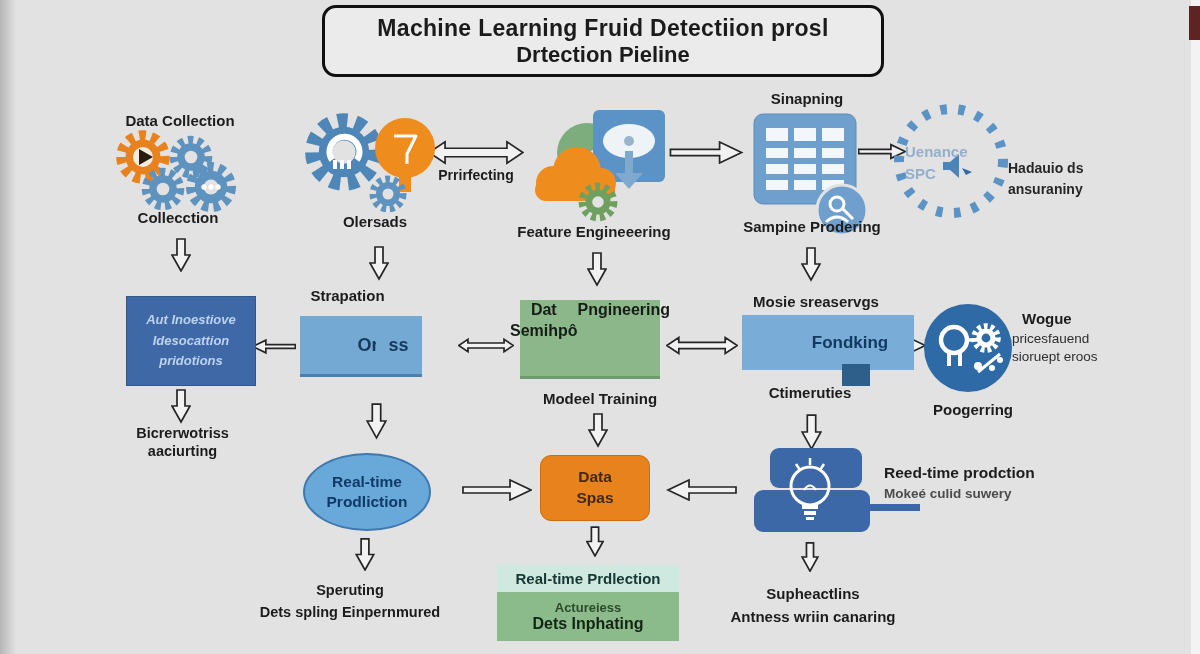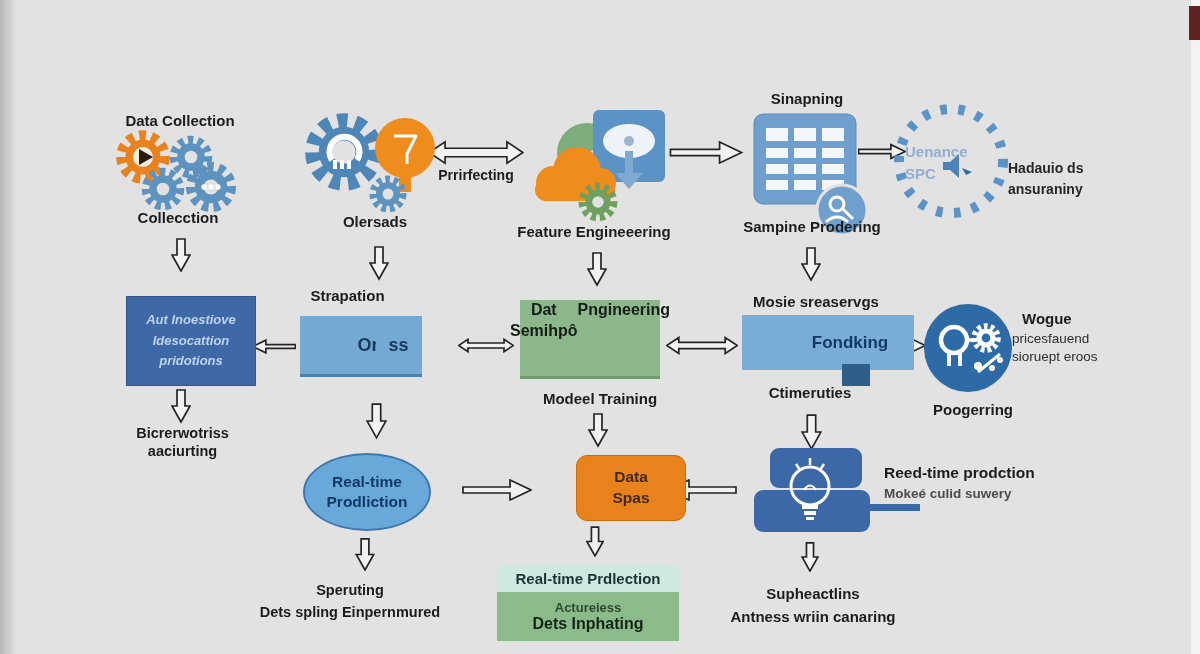--- a/index.html
+++ b/index.html
@@ -38,21 +38,21 @@
     display:flex;justify-content:center;line-height:1.3;
   }
   .ellipse{
     position:absolute;left:303px;top:453px;width:124px;height:74px;border-radius:50%;
     background:#69a9d9;border:2px solid #3f78ae;color:#0f3a68;font-weight:700;font-size:15.5px;
     display:flex;flex-direction:column;align-items:center;justify-content:center;line-height:1.3;
   }
   .orangebox{
     position:absolute;left:540px;top:455px;width:108px;height:64px;border-radius:11px;
     background:#e8821c;border:1px solid #c96d10;color:#43290a;font-weight:700;font-size:15.5px;
-    display:flex;flex-direction:column;align-items:center;justify-content:center;line-height:1.35;margin-left:36px;
+    display:flex;flex-direction:column;align-items:center;justify-content:center;line-height:1.35;
   }
   .resultbox{position:absolute;left:497px;top:565px;width:182px;height:76px;}
   .resultbox .hd{
     height:27px;background:#cfe8e0;color:#173733;font-weight:700;font-size:15px;
     display:flex;align-items:center;justify-content:center;
   }
   .resultbox .bd{
     height:49px;background:#8bba8b;display:flex;flex-direction:column;align-items:center;justify-content:center;
   }
   .resultbox .l1{font-size:13px;font-weight:600;color:#2c4b2c;}
@@ -110,20 +110,24 @@
     <use href="#a-rt" class="arr" x="666" y="141" width="80" height="23"></use>
     <use href="#a-rt" class="arr" x="858" y="142" width="48" height="19"></use>
     <use href="#a-lt" class="arr" x="252" y="337" width="44" height="19"></use>
     <use href="#a-db" class="arr" x="458" y="336" width="56" height="19"></use>
     <use href="#a-db" class="arr" x="666" y="336" width="72" height="19"></use>
     <use href="#a-rt" class="arr" x="874" y="336" width="52" height="19"></use>
     <use href="#a-rt" class="arr" x="462" y="479" width="70" height="22"></use>
     <use href="#a-lt" class="arr" x="662" y="479" width="80" height="22"></use>
   </svg>
 
+  <div id="title-box">
+    <span class="t1">Machine Learning Fruid Detectiion prosl</span>
+    <span class="t2">Drtection Pieline</span>
+  </div>
 
   <svg class="abs" style="left:112px;top:126px" width="130" height="95" viewBox="0 0 130 95">
     <use href="#gear" x="2" y="2" width="58" height="58" style="color:#e8821e"></use>
     <circle cx="31" cy="31" r="10" fill="#f5ece0"></circle>
     <polygon points="27,23 27,39 41,31" fill="#2a1d10"></polygon>
     <use href="#gear" x="56" y="8" width="46" height="46" style="color:#5e92bf"></use>
     <use href="#gear" x="28" y="40" width="46" height="46" style="color:#5e92bf"></use>
     <use href="#gear" x="72" y="34" width="54" height="54" style="color:#5e92bf"></use>
     <circle cx="92" cy="61" r="2.7" fill="#fff"></circle>
       <circle cx="99" cy="61" r="2.7" fill="#fff"></circle>

